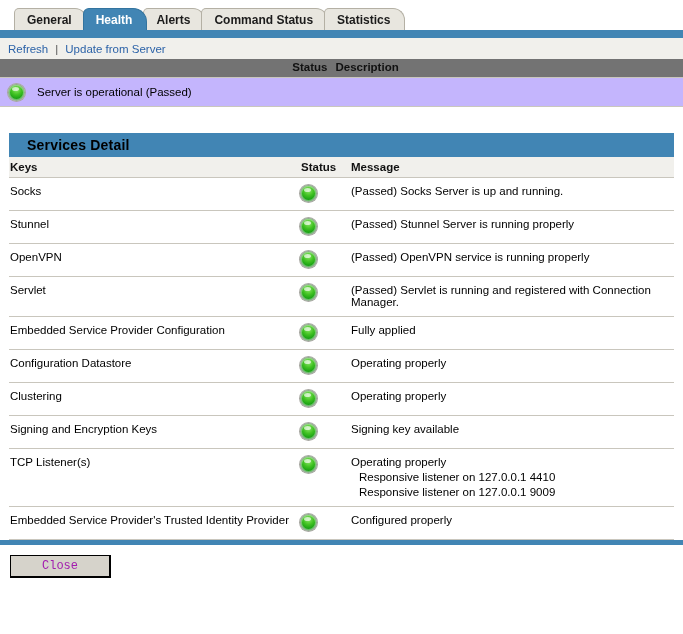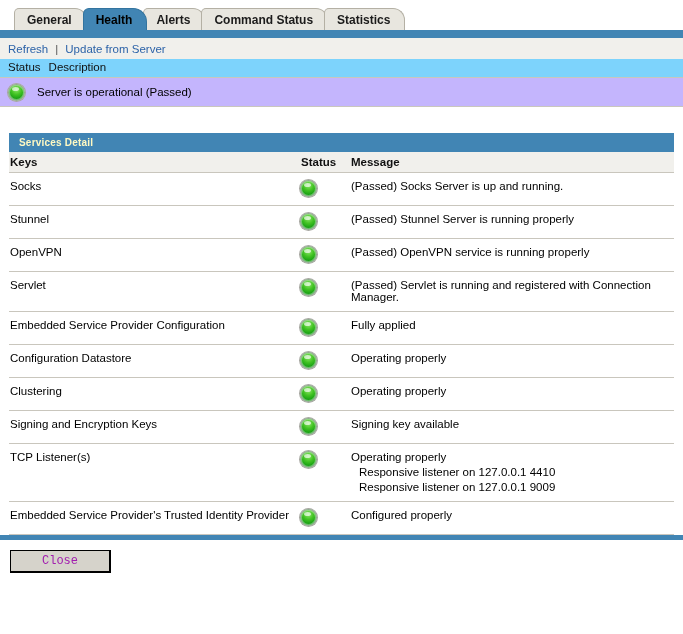--- a/index.html
+++ b/index.html
@@ -40,21 +40,21 @@
     border-bottom: none;
     border-radius: 5px 12px 0 0;
     margin-right: -4px;
     white-space: nowrap;
     box-sizing: border-box;
     z-index: 1;
   }
   .tab.active {
     background: #4185b4;
     border-color: #33749f;
-    color: #000000;
+    color: #ffffff;
     z-index: 5;
     border-radius: 6px 14px 0 0;
   }
   .tabstrip-fill {
     flex: 1 1 auto;
     height: 0;
   }
 
   
   .bluebar {
@@ -78,26 +78,27 @@
     text-decoration: none;
     cursor: pointer;
   }
   .linkbar .sep {
     color: #555555;
     padding: 0 7px;
   }
 
   
   .summary-head {
-    background: #7dd3fc;
+    background: #737373;
     padding: 2px 0 4px 8px;
     font-size: 11.5px;
-    font-weight: normal;
+    font-weight: bold;
     color: #111111;
     border-bottom: 1px solid #c9c6bd;
+    text-align: center;
   }
   .summary-head .col-status { display: inline-block; }
   .summary-head .col-desc { display: inline-block; padding-left: 8px; }
 
   .summary-row {
     display: flex;
     align-items: center;
     height: 28px;
     padding-left: 8px;
     border-bottom: 1px solid #c9c6bd;
@@ -113,24 +114,24 @@
     background: #ffffff;
   }
 
   
   .panel-wrap {
     padding: 0 9px;
     box-sizing: border-box;
   }
   .panel-title {
     background: #4185b4;
-    color: #fef9c3;
-    font-size: 10px;
+    color: #000000;
+    font-size: 14px;
     font-weight: bold;
-    padding: 4px 0 4px 10px;
+    padding: 4px 0 4px 18px;
     letter-spacing: .2px;
   }
 
   table.detail {
     width: 100%;
     border-collapse: collapse;
     table-layout: fixed;
   }
   table.detail th {
     background: #f1f0ec;

